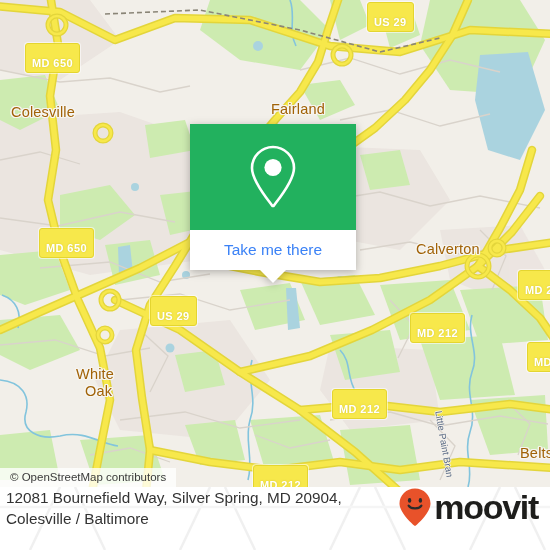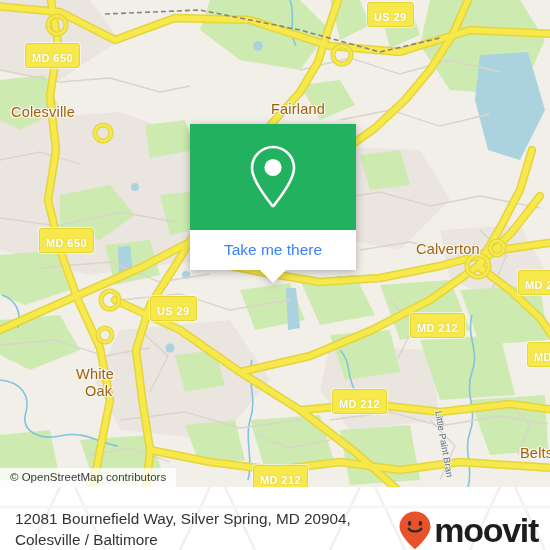--- a/index.html
+++ b/index.html
@@ -36,21 +36,21 @@
   
   .shield{
     position:absolute;
     background:#f7e84b;
     border:1.6px solid #e4d530;
     border-radius:3px;
     color:#ffffff;
     font-weight:bold;
     font-size:11px;
     letter-spacing:.4px;
-    padding:9px 6px 3px 6px;
+    padding:14px 6px 3px 6px;
     line-height:11px;
     white-space:nowrap;
     box-shadow:0 0 0 1px rgba(255,255,255,.55);
     text-shadow:0 0 2px rgba(150,140,20,.35);
   }
 
   
   #attribution{
     position:absolute;left:0;bottom:0;
     height:19px;line-height:19px;
@@ -83,22 +83,22 @@
   }
 
   
   #footer{
     position:absolute;left:0;top:487px;width:550px;height:63px;
     background:#ffffff;overflow:hidden;
   }
   #footer-watermark{position:absolute;left:0;top:0;opacity:1;}
   #footer-inner{
     position:relative;
-    display:flex;align-items:flex-end;justify-content:space-between;
-    height:63px;padding:0 12px 0 15px;box-sizing:border-box;
+    display:flex;align-items:flex-start;justify-content:space-between;
+    height:63px;padding:0 12px 0 6px;box-sizing:border-box;
   }
   #addr{
     font-size:15.3px;line-height:21px;color:#333333;
     max-width:385px;
   }
   #brand{display:flex;align-items:center;gap:2px;}
   #brand-word{
     font-size:34px;font-weight:bold;color:#1d1d1b;
     letter-spacing:-1.3px;line-height:34px;
   }

